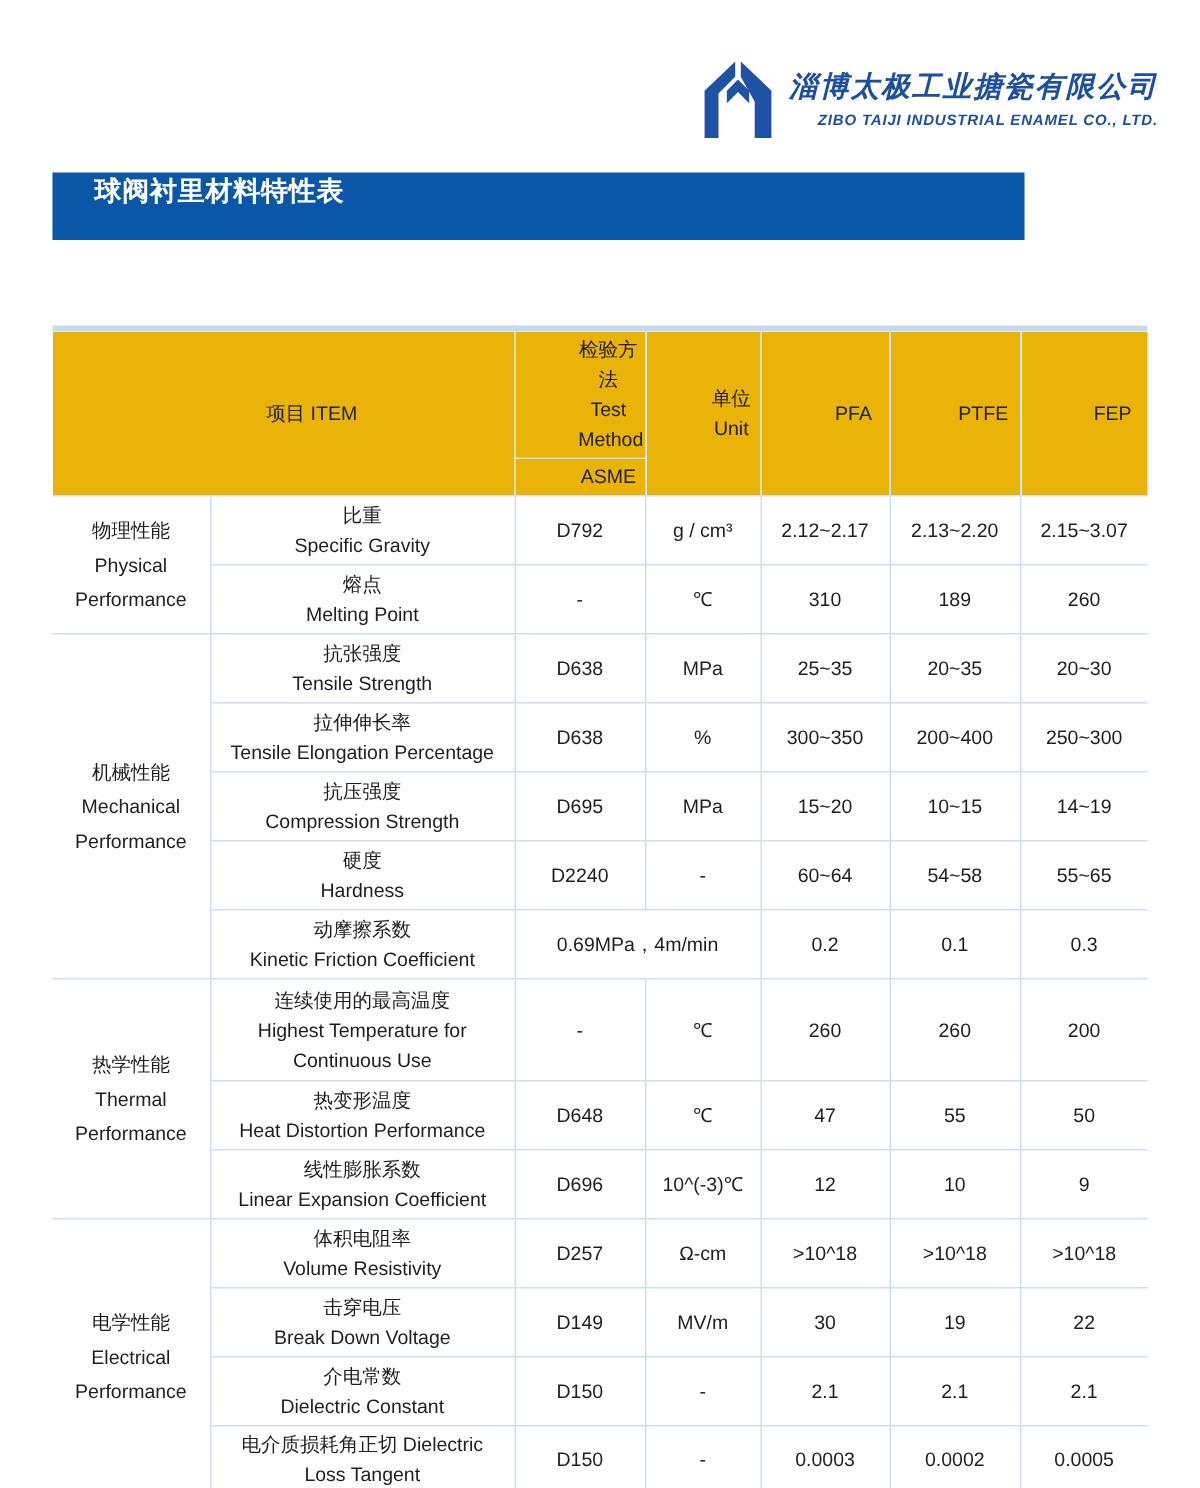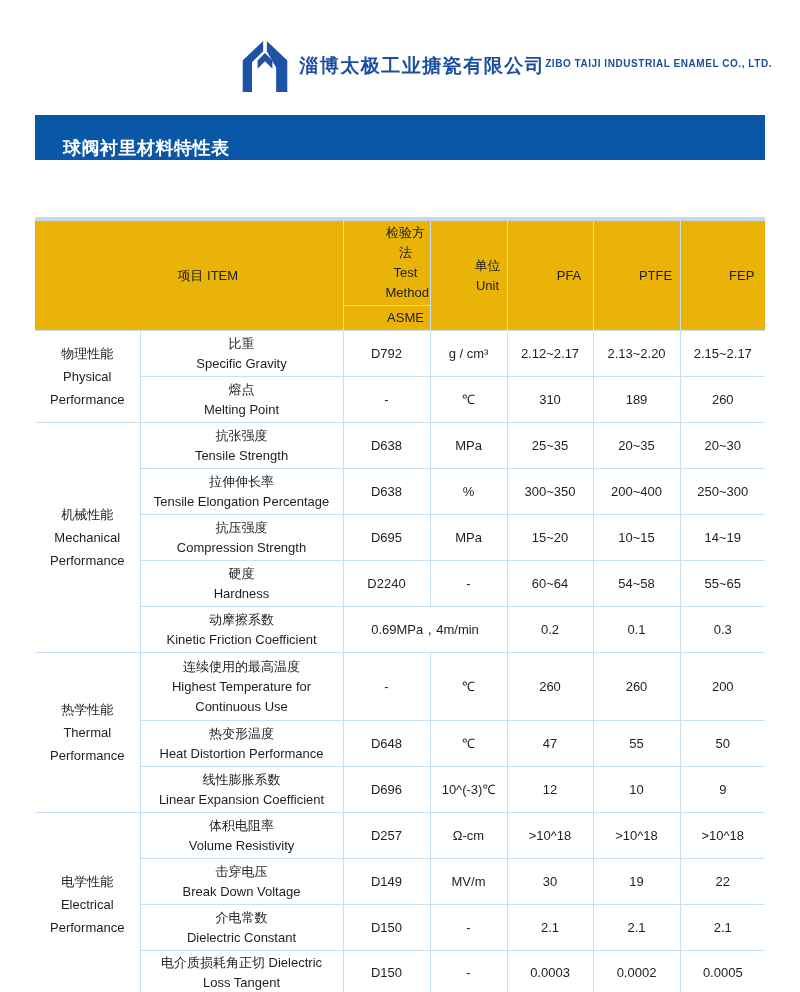--- a/index.html
+++ b/index.html
@@ -7,35 +7,35 @@
   body {
     width:800px; height:992px;
     font-family:"Liberation Sans", sans-serif;
     position:relative; overflow:hidden;
   }
   .page { position:relative; width:800px; height:992px; background:#fff; }
 
   
   .logo { position:absolute; top:37px; right:28px; display:flex; align-items:center; }
   .logo-mark { width:52px; height:58px; margin-right:8px; flex:0 0 auto; }
-  .logo-text { display:flex; flex-direction:row; align-items:flex-start; }
+  .logo-text { display:flex; flex-direction:column; align-items:flex-end;font-style:italic; }
   .logo-text .cn {
     font-size:19px; font-weight:bold; color:#1c4fa0; letter-spacing:1.5px;
     white-space:nowrap; line-height:24px;
   }
   .logo-text .en {
     font-size:10px; font-weight:bold; color:#1c4fa0; letter-spacing:0.55px;
     white-space:nowrap; margin-top:4px;
   }
 
   
   .banner {
-    position:absolute; top:115px; left:35px; width:730px; height:45px;
+    position:absolute; top:115px; left:35px; width:648px; height:45px;
     background:#0a57a8; color:#ffffff;
-    display:flex; align-items:flex-end; padding-left:28px;
+    display:flex; align-items:flex-start; padding-left:28px;
   }
   .banner .cn { font-size:18px; font-weight:bold; letter-spacing:0.5px; white-space:nowrap; }
   .banner .en { font-size:15.5px; font-weight:400; margin-left:20px; white-space:nowrap; }
 
   
   table.props {
     position:absolute; top:217px; left:35px; width:730px;
     border-collapse:collapse; table-layout:fixed;
     border-top:4px solid #c6d9eb;
     border-bottom:4px solid #a7cae9;
@@ -112,21 +112,21 @@
             <div>Performance</div>
           </td>
           <td class="item">
             <div>比重</div>
             <div>Specific Gravity</div>
           </td>
           <td>D792</td>
           <td>g / cm³</td>
           <td>2.12~2.17</td>
           <td>2.13~2.20</td>
-          <td>2.15~2.17</td>
+          <td>2.15~3.07</td>
         </tr>
         <tr>
           <td class="item">
             <div>熔点</div>
             <div>Melting Point</div>
           </td>
           <td>-</td>
           <td>℃</td>
           <td>310</td>
           <td>189</td>

